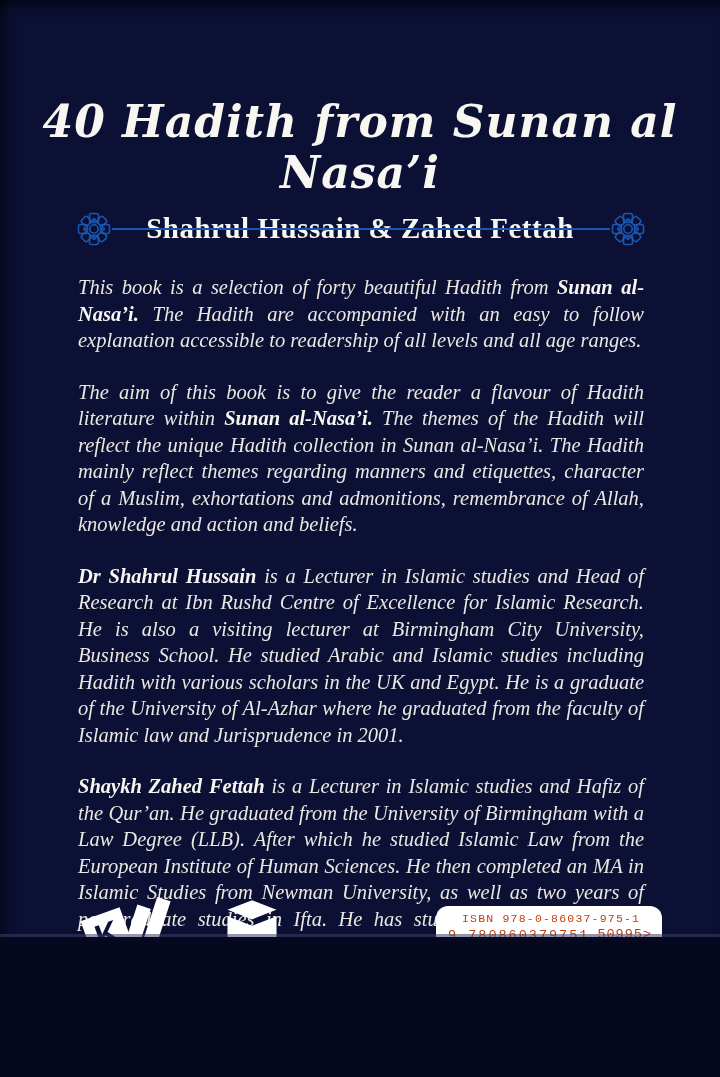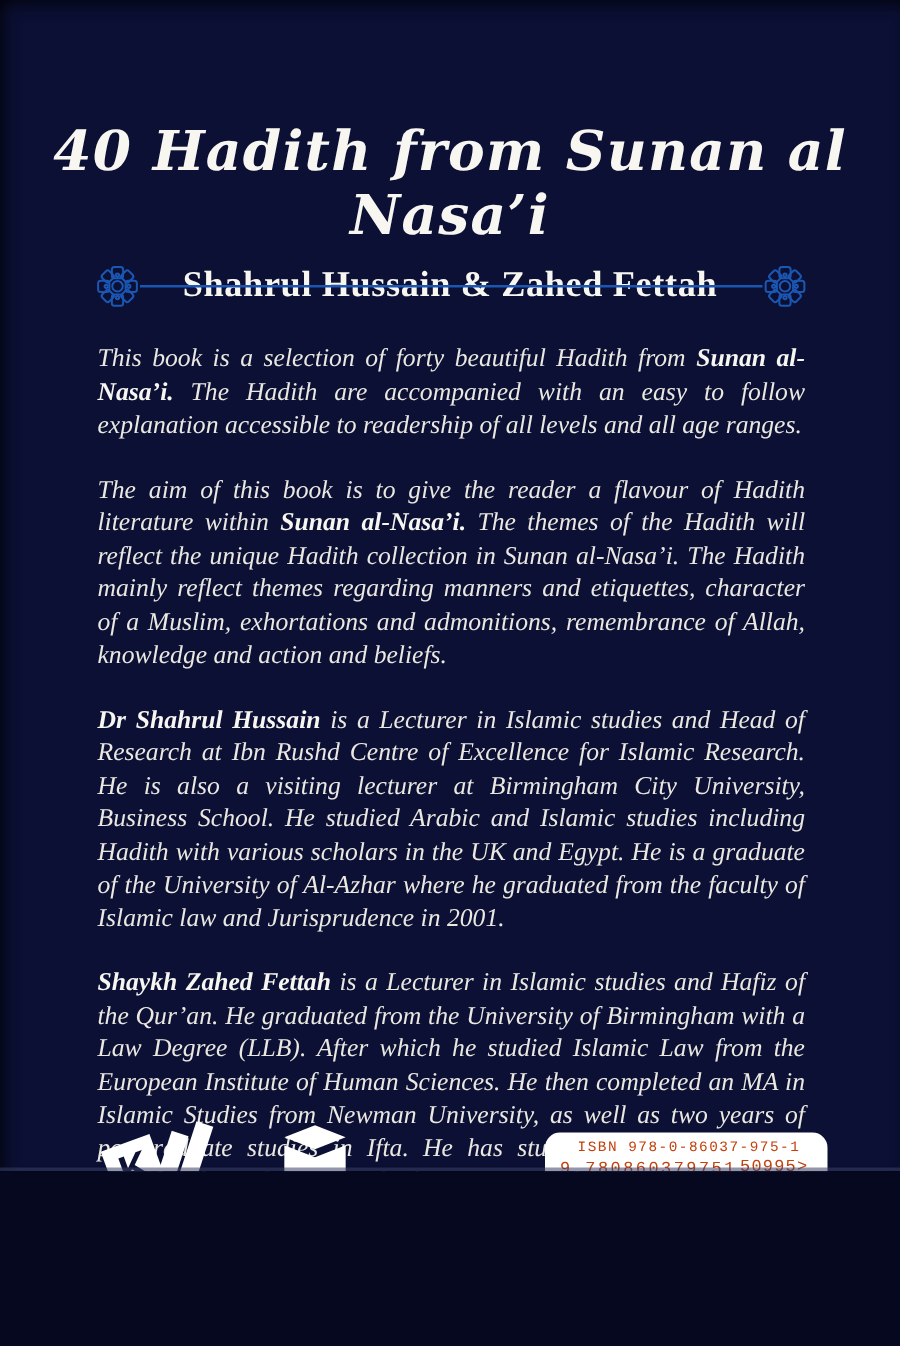--- a/index.html
+++ b/index.html
@@ -87,21 +87,21 @@
   .bars-main{
     flex:1;
     background:repeating-linear-gradient(90deg,
       #111 0 2px, #fff 2px 3px,
       #111 3px 4px, #fff 4px 8px,
       #111 8px 11px, #fff 11px 12px,
       #111 12px 13px, #fff 13px 16px);
   }
   .bc-num{font-size:13.5px;letter-spacing:2px;margin-top:1px;white-space:nowrap;}
   .bc-right{width:62px;display:flex;flex-direction:column;}
-  .bc-price{font-size:13.5px;letter-spacing:1px;text-align:left;white-space:nowrap;}
+  .bc-price{font-size:13.5px;letter-spacing:1px;text-align:right;white-space:nowrap;}
   .bars-supp{
     flex:1;margin:2px 6px 14px 2px;
     background:repeating-linear-gradient(90deg,
       #111 0 1.5px, #fff 1.5px 4px,
       #111 4px 7px, #fff 7px 8.5px,
       #111 8.5px 9.5px, #fff 9.5px 12px);
   }
 </style>
 </head>
 <body>

